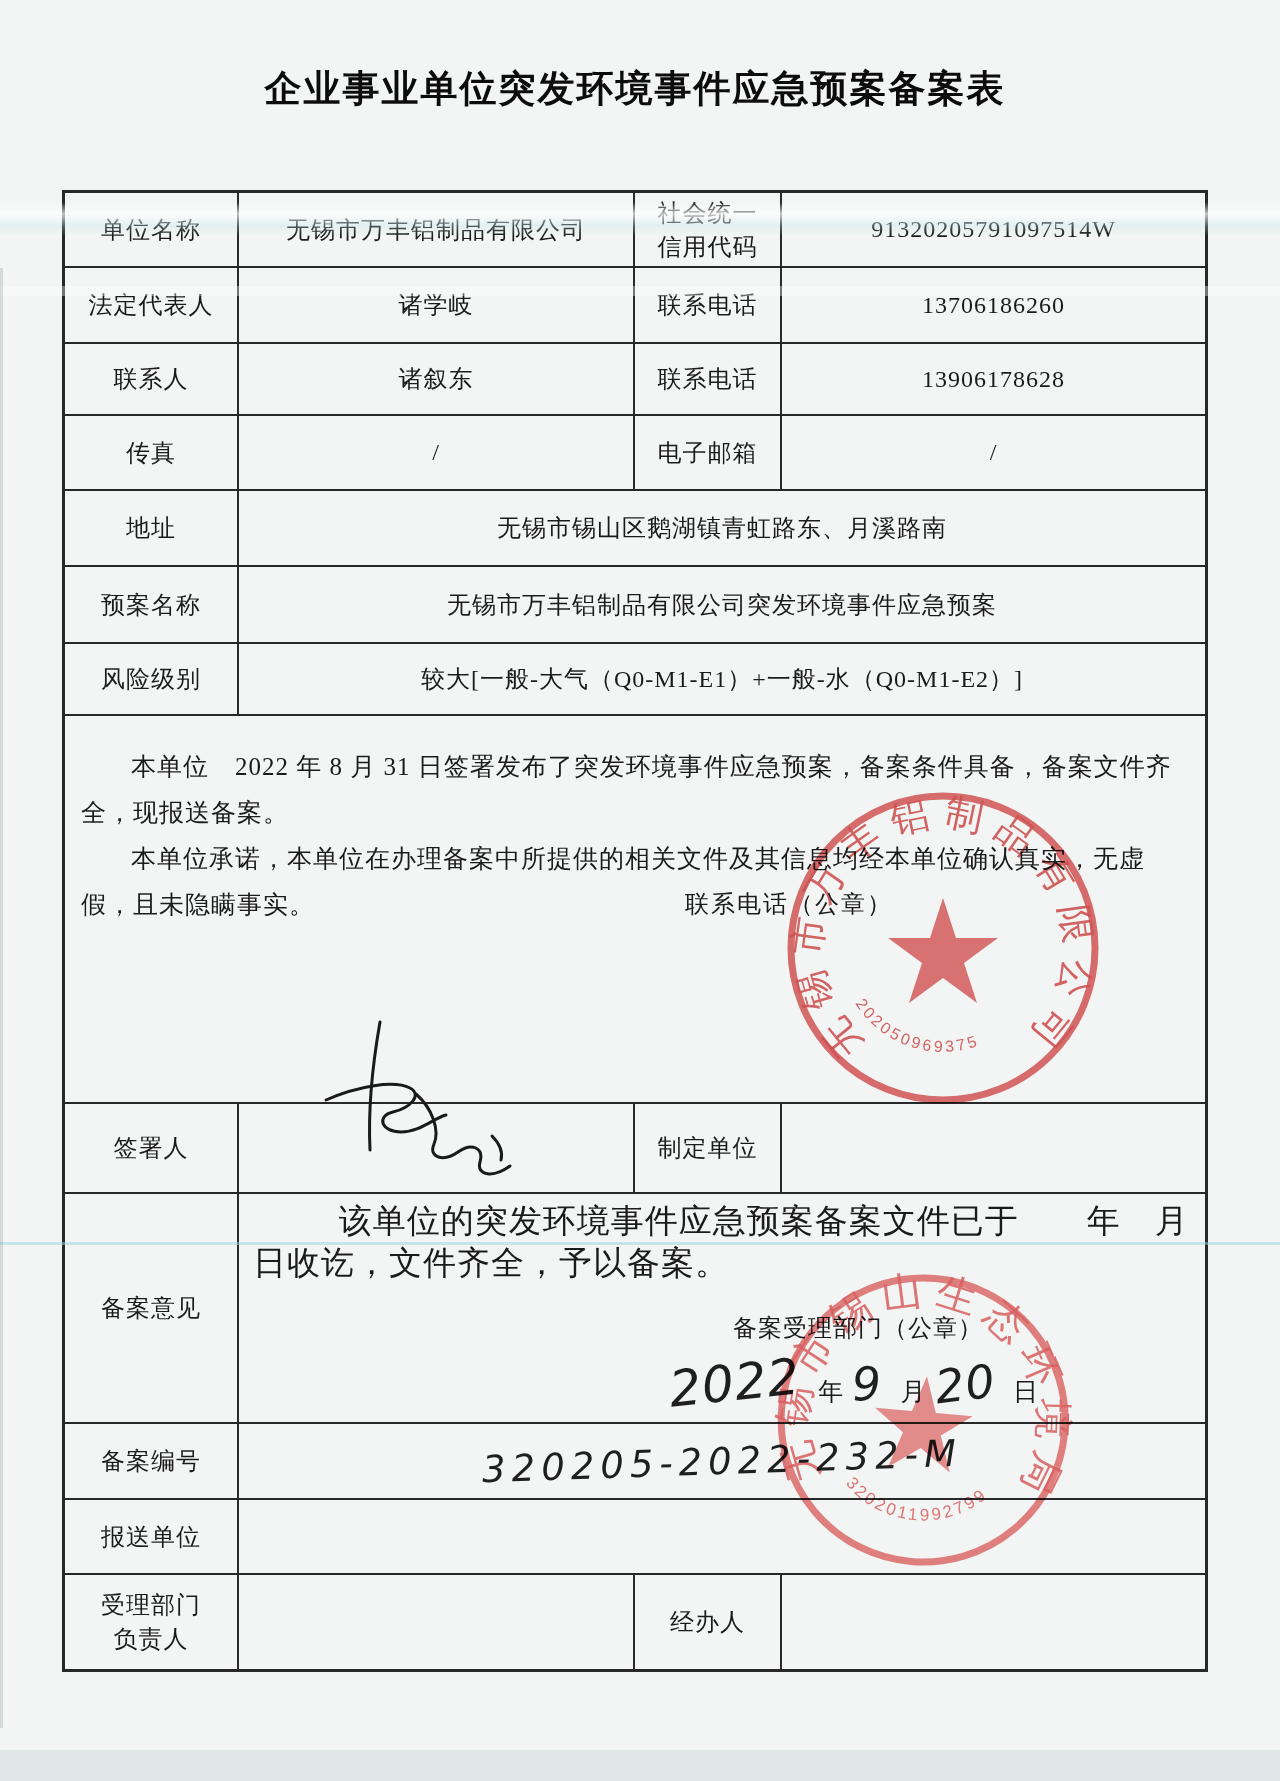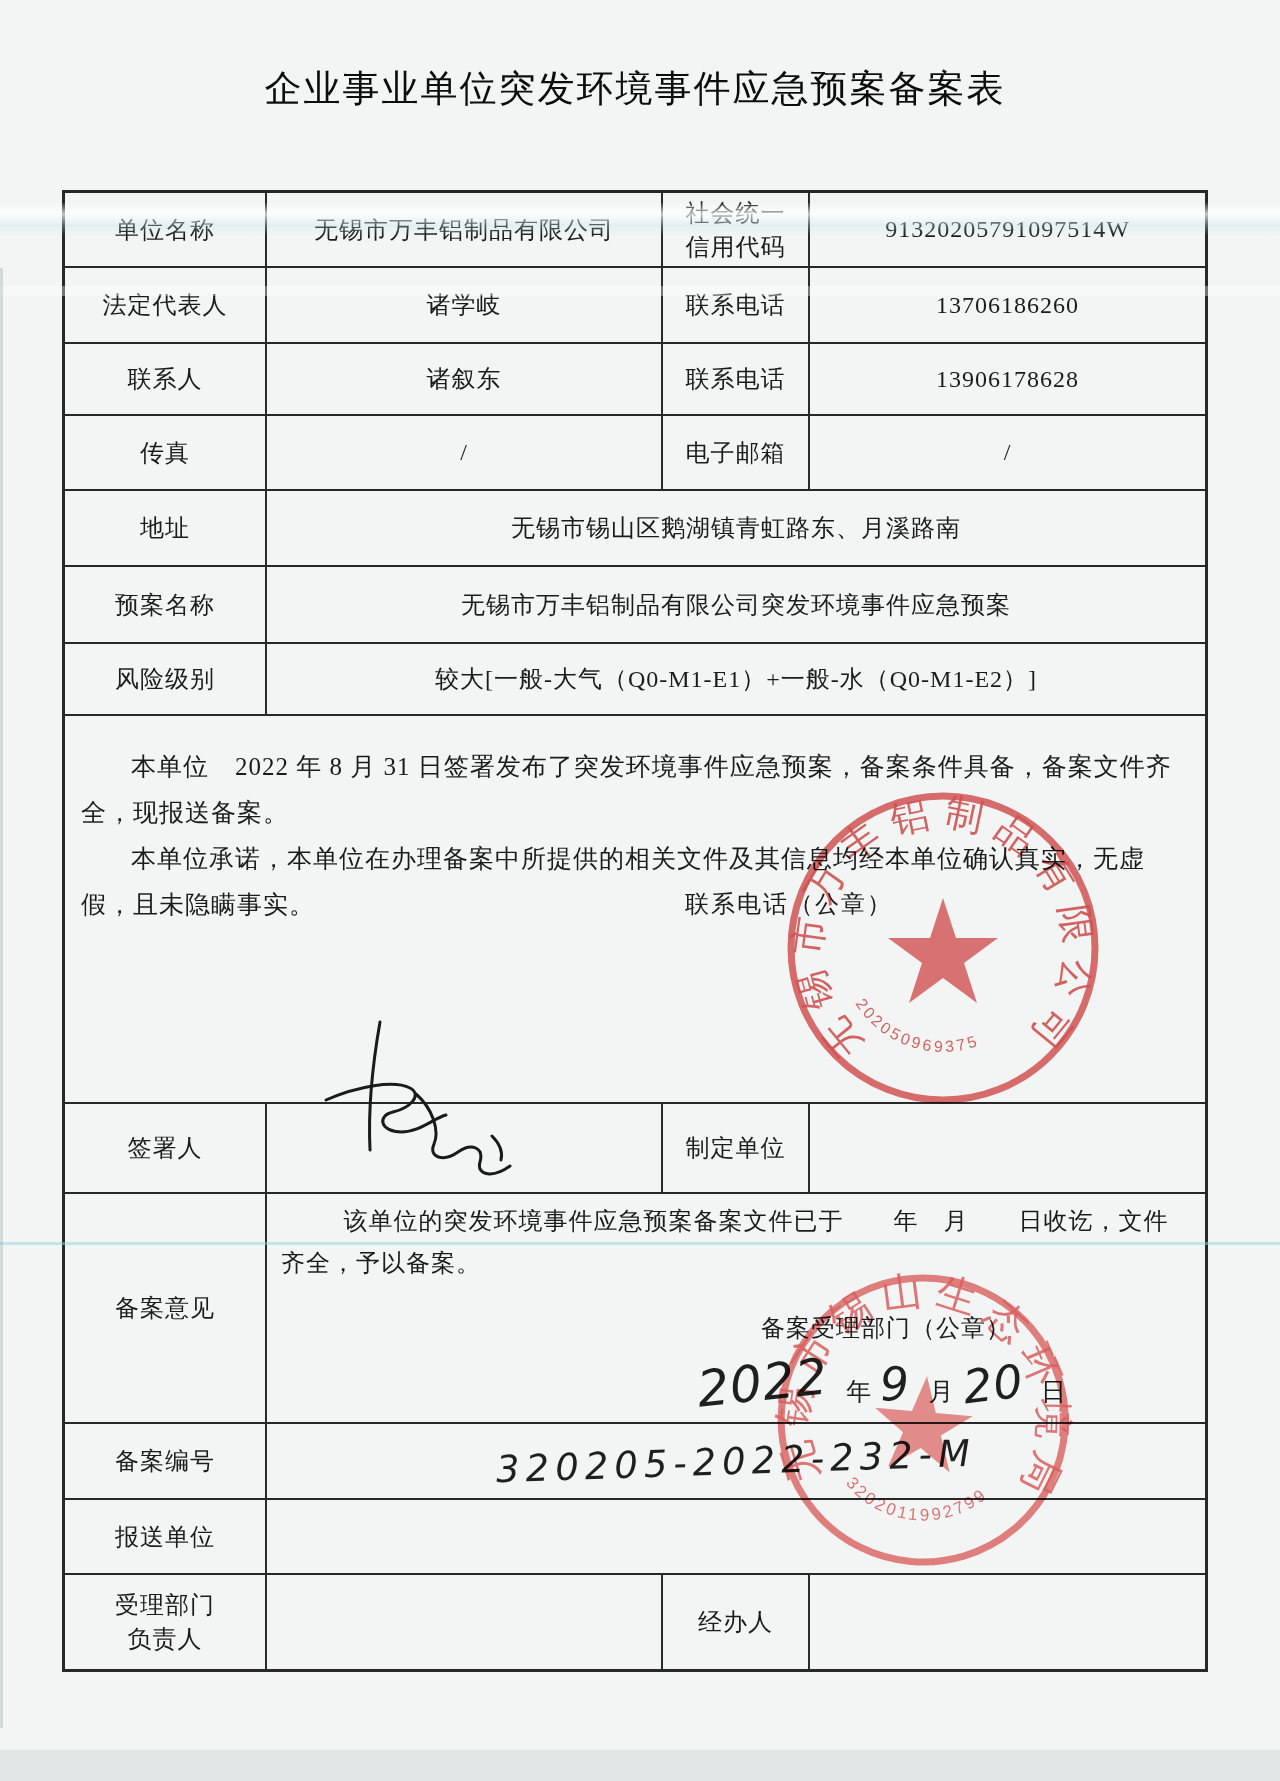--- a/index.html
+++ b/index.html
@@ -14,48 +14,48 @@
   .band-top { top:202px; height:34px;
     background:linear-gradient(180deg, rgba(255,255,255,0) 0%, rgba(255,255,255,.72) 35%, rgba(186,228,236,.30) 70%, rgba(255,255,255,0) 100%); }
   .band-mid { top:286px; height:10px; background:rgba(255,255,255,.35); }
   .band-line { top:1242px; height:3px; background:rgba(150,214,228,.5); }
   .band-bottom { top:1750px; height:31px; background:rgba(205,216,214,.45); }
   .edge-line { position:absolute; left:0; top:268px; width:3px; height:1460px; background:rgba(110,140,140,.25); z-index:9; }
 
   .doc-title {
     position:absolute; left:62px; top:64px; width:1146px;
     text-align:center; font-family:"Liberation Sans","DejaVu Sans",sans-serif;
-    font-weight:400; font-size:37px; letter-spacing:2px; color:#0c0c0c; z-index:2;
+    font-weight:700; font-size:37px; letter-spacing:2px; color:#0c0c0c; z-index:2;
   }
 
   .tbl {
     position:absolute; left:62px; top:190px; width:1146px; height:1482px;
     border:3px solid #282828; display:flex; flex-direction:column;
     box-sizing:border-box; z-index:2;
   }
   .tr { display:flex; border-bottom:2px solid #282828; box-sizing:border-box; }
   .tr.last { border-bottom:none; flex:1; }
   .td {
     border-right:2px solid #2a2a2a; box-sizing:border-box;
     display:flex; align-items:center; justify-content:center;
     text-align:center; font-size:24px; letter-spacing:1px; overflow:visible;
   }
   .td.lastc { border-right:none; }
-  .c1 { width:202px; } .c2 { width:396px; } .c3 { width:147px; } .c4 { flex:1; } .cm { flex:1; }
+  .c1 { width:174px; } .c2 { width:396px; } .c3 { width:147px; } .c4 { flex:1; } .cm { flex:1; }
   .label { white-space:pre-line; line-height:34px; }
 
   .h75 {height:75px} .h76 {height:76px} .h72 {height:72px} .h77 {height:77px}
   .h388 {height:388px} .h90 {height:90px} .h230 {height:230px}
 
   .decl { position:relative; display:block; text-align:left; padding:28px 16px 8px 16px; }
   .decl-p { margin:0; text-indent:2em; font-size:25px; line-height:46px; letter-spacing:1px; }
   .decl-caption { position:absolute; left:620px; top:172px; font-size:24px; letter-spacing:2px; }
 
   .opinion { position:relative; display:block; text-align:left; padding:6px 14px; }
-  .opinion-p { margin:0; text-indent:2.6em; font-size:24px; line-height:42px; letter-spacing:1px; }
+  .opinion-p { margin:0; text-indent:2.6em; font-size:33px; line-height:42px; letter-spacing:1px; }
   .accept-caption { position:absolute; left:494px; top:118px; font-size:24px; letter-spacing:1px; }
   .date-line { position:absolute; left:430px; top:160px; display:flex; align-items:baseline; }
   .rel { position:relative; }
 
   .hw { font-family:"DejaVu Sans","Liberation Sans",sans-serif; font-style:italic; color:#1f1f1f; }
   .hw-year  { font-size:50px; transform:rotate(-6deg); display:inline-block; }
   .hw-month { font-size:46px; transform:rotate(-3deg); display:inline-block; }
   .hw-day   { font-size:46px; transform:rotate(-7deg); display:inline-block; }
   .date-unit { font-size:25px; margin:0 8px 0 18px; }
   .hw-number { font-size:37px; letter-spacing:6px; transform:rotate(-2deg); display:inline-block; }

